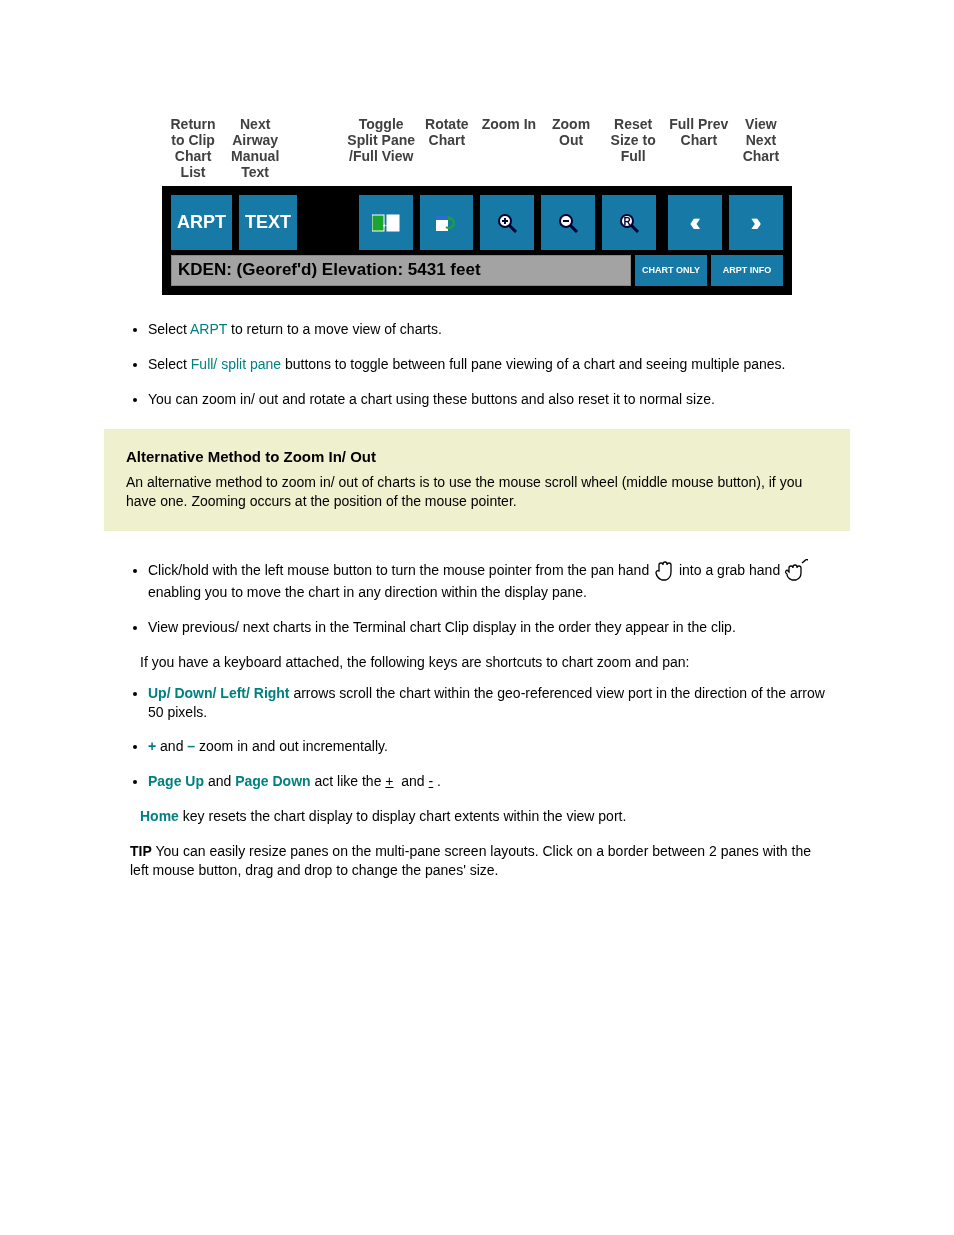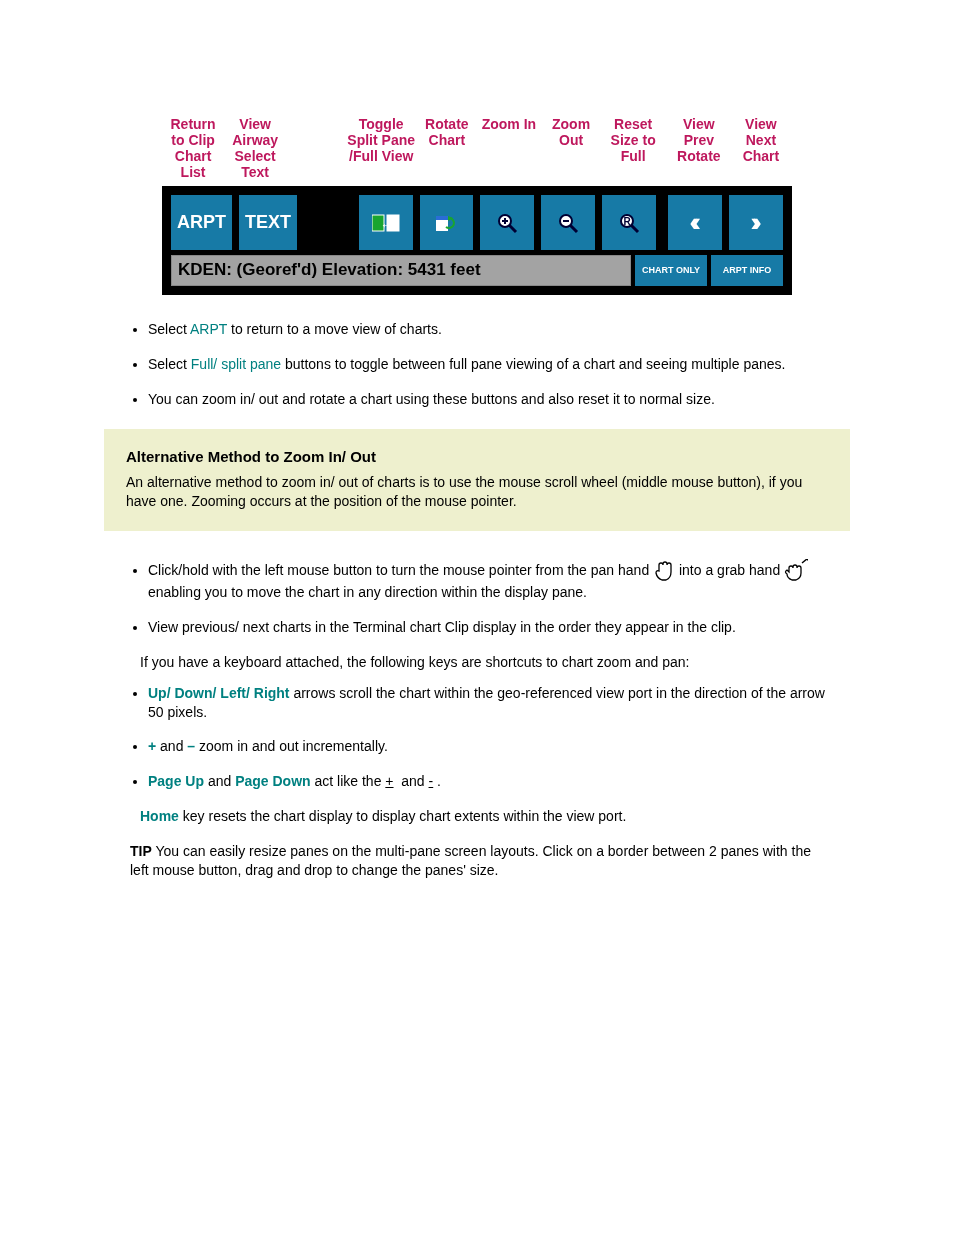--- a/index.html
+++ b/index.html
@@ -3,21 +3,21 @@
 <meta charset="utf-8">
 <style>
   * { box-sizing: border-box; }
   body { margin: 0; padding: 0; font-family: Verdana, Arial, Helvetica, sans-serif;
          font-size: 14px; line-height: 1.35; color: #000; width: 954px; background:#fff;}
   .page { padding: 80px 100px 60px 100px; }
   
   .fig { margin: 30px auto 25px auto; width: 630px; }
   .labels { display:flex; justify-content:flex-start; text-align:center;
             font-family: Tahoma, Arial, sans-serif; font-weight:bold; font-size:14px;
-            color:#be185d;margin-top:36px; }
+            color:#404040;margin-top:36px; }
   .labels .lbl { width:70px; line-height:1.15; }
   .labels .gap1 { width:68px; }   
   .labels .gap2 { width:4px; }
   .toolbar { margin-top:6px; background:#000; border:1px solid #000; }
   .row-btn { display:flex; padding:8px 8px 5px 8px; }
   .tbtn { width:64px; height:55px; margin-right:7px; background:#177aa6;
           display:flex; align-items:center; justify-content:center;
           color:#fff; font-weight:bold; font-family:Arial,Helvetica,sans-serif;
           font-size:18px; border:none; }
   .tbtn:last-child{ margin-right:0;}
@@ -49,29 +49,29 @@
   .chev { font-size:26px; letter-spacing:-6px; padding-right:6px;}
 </style>
 </head>
 <body>
 
 <div class="page">
 
   <div class="fig">
     <div class="labels">
       <div class="lbl">Return to Clip Chart List</div>
-      <div class="lbl">View Airway Select Text</div>
+      <div class="lbl">Next Airway Manual Text</div>
       <div class="gap1"></div>
       <div class="lbl" style="width:78px">Toggle Split Pane /Full View</div>
       <div class="lbl">Rotate Chart</div>
       <div class="lbl">Zoom In</div>
       <div class="lbl">Zoom Out</div>
       <div class="lbl">Reset Size to Full</div>
       <div class="gap2"></div>
-      <div class="lbl">View Prev Rotate</div>
+      <div class="lbl">Full Prev Chart</div>
       <div class="lbl">View Next Chart</div>
     </div>
 
     <div class="toolbar">
       <div class="row-btn">
         <button class="tbtn">ARPT</button>
         <button class="tbtn">TEXT</button>
         <div class="sgap"></div>
         <button class="tbtn">
           <span>

